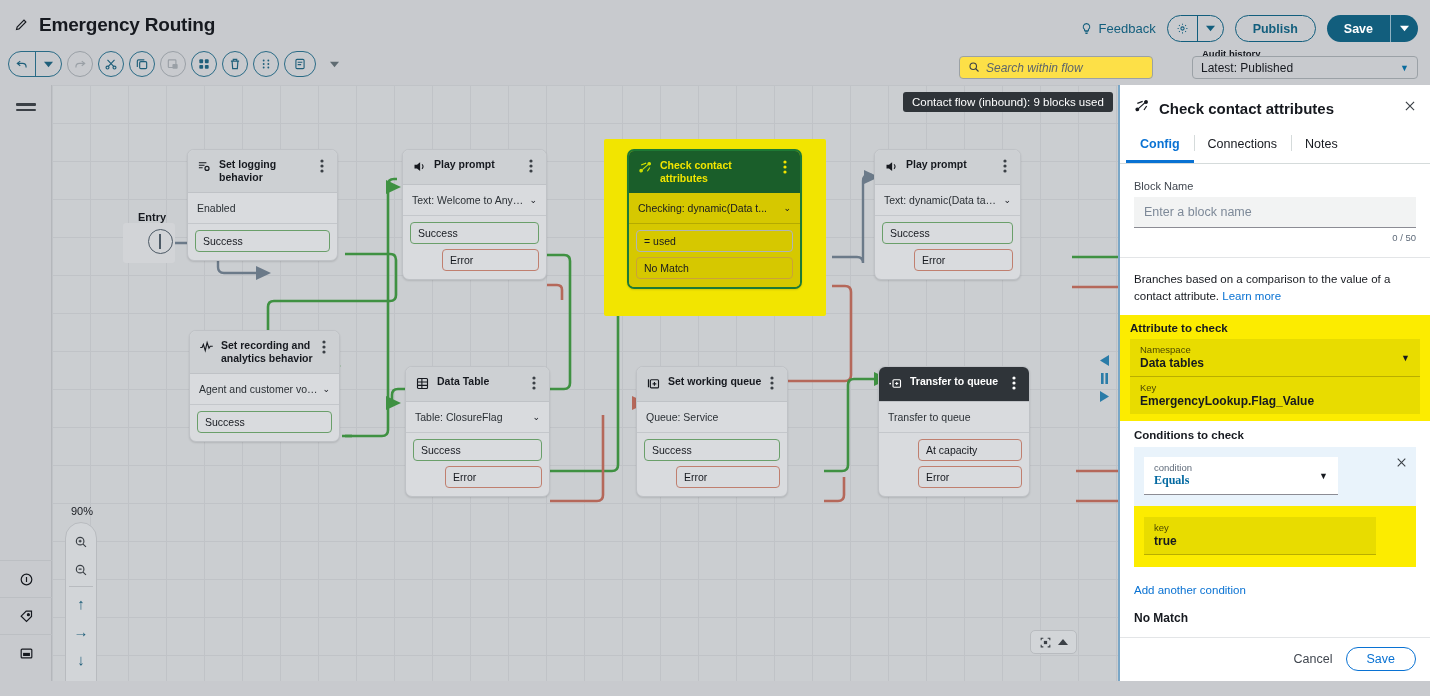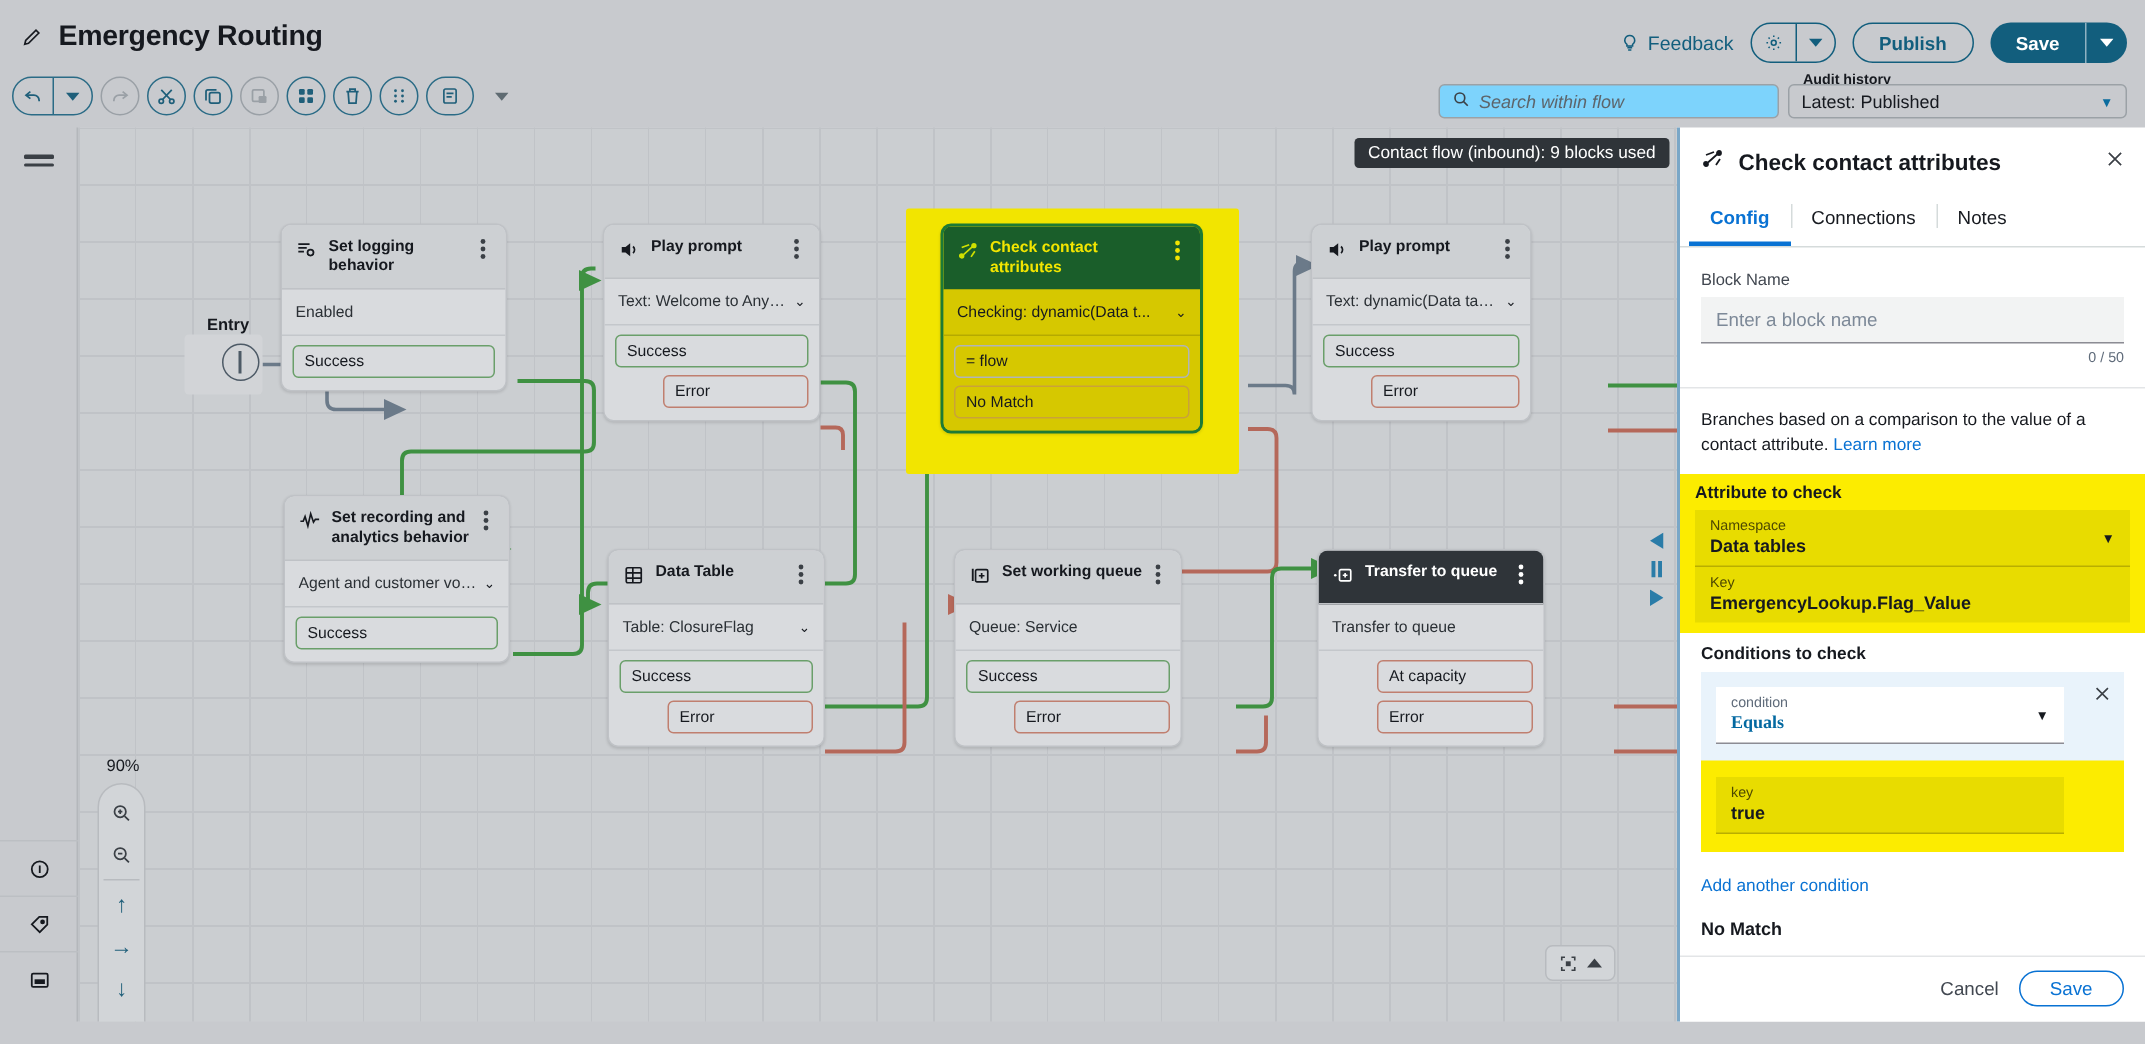--- a/index.html
+++ b/index.html
@@ -87,22 +87,22 @@
   }
   .btn-save-group .seg {
     display: flex; align-items: center; justify-content: center;
     color: #fff; font-size: 12.5px; font-weight: bold; height: 100%;
     padding: 0 17px; cursor: pointer;
   }
   .btn-save-group .seg.caret { padding: 0 9px; border-left: 1.5px solid #8fb2c2; }
 
   
   .search-box {
-    position: absolute; left: 959px; top: 56px; width: 227px; height: 23px;
-    background: #7dd3fc; border: 1px solid #9ba1a6; border-radius: 4px;
+    position: absolute; left: 959px; top: 56px; width: 194px; height: 23px;
+    background: #fde047; border: 1px solid #9ba1a6; border-radius: 4px;
     display: flex; align-items: center; gap: 6px; padding: 0 8px;
   }
   .search-box input {
     border: none; outline: none; background: transparent;
     font-family: "Liberation Sans", sans-serif;
     font-size: 12px; font-style: italic; color: #4a5157; width: 100%;
   }
   .search-box input::placeholder { color: #5d656b; font-style: italic; }
   .audit-box {
     position: absolute; left: 1192px; top: 56px; width: 226px; height: 23px;
@@ -307,21 +307,21 @@
   .inner-field.last { border-bottom: none; }
   .inner-label { font-size: 9.5px; color: #4d4800; margin-bottom: 1px; }
   .inner-value { font-size: 12px; font-weight: bold; color: #16191f; }
   .inner-caret { position: absolute; right: 10px; top: 14px; font-size: 9px; color: #16191f; }
 
   .cond-title { font-size: 11.5px; font-weight: bold; color: #16191f; padding: 8px 14px 0; }
   .cond-card { background: #e9f3fb; margin: 6px 14px 0; padding: 10px 10px 0; position: relative; }
   .cond-close { position: absolute; right: 8px; top: 8px; color: #3b4046; cursor: pointer; }
   .cond-select {
     background: #fff; border-bottom: 1px solid #8c8c94;
-    padding: 5px 10px 6px; width: 232px; position: relative;
+    padding: 5px 10px 6px; width: 194px; position: relative;
   }
   .cond-sel-label { font-size: 9.5px; color: #5f6b7a; }
   .cond-sel-value { font-size: 12px; font-weight: bold; color: #0369a1; font-family: Liberation Serif, serif; }
   .cond-sel-caret { position: absolute; right: 10px; top: 14px; font-size: 9px; color: #16191f; }
   .cond-hl { background: #fcec00; margin: 11px -10px 0; padding: 11px 10px 12px; }
   .cond-key {
     background: #e8dc00; border-bottom: 1px solid #b9ae00;
     padding: 5px 10px 6px; width: 232px;
   }
   .link-row { padding: 13px 14px 0; }
@@ -680,21 +680,21 @@
               <circle cx="2" cy="7" r="1.6"></circle>
               <circle cx="2" cy="12" r="1.6"></circle>
             </svg>
         </span>
       </div>
       <div class="node-body">
         <span class="nb-text">Checking: dynamic(Data t...</span>
         <span class="nb-caret">⌄</span>
       </div>
       <div class="node-ports">
-        <div class="port neutral">= flow</div>
+        <div class="port neutral">= used</div>
         <div class="port warn">No Match</div>
       </div>
     </div>
 
     <div class="node" style="left:822px; top:64px; width:147px;">
       <div class="node-head">
         <span class="nh-icon">
           <svg width="15" height="15" viewBox="0 0 24 24" fill="currentColor">
             <path d="M4 9v6h4l5 4V5L8 9H4z"></path>
               <path d="M16 8.5a4.5 4.5 0 010 7" fill="none" stroke="currentColor" stroke-width="1.8"></path>

